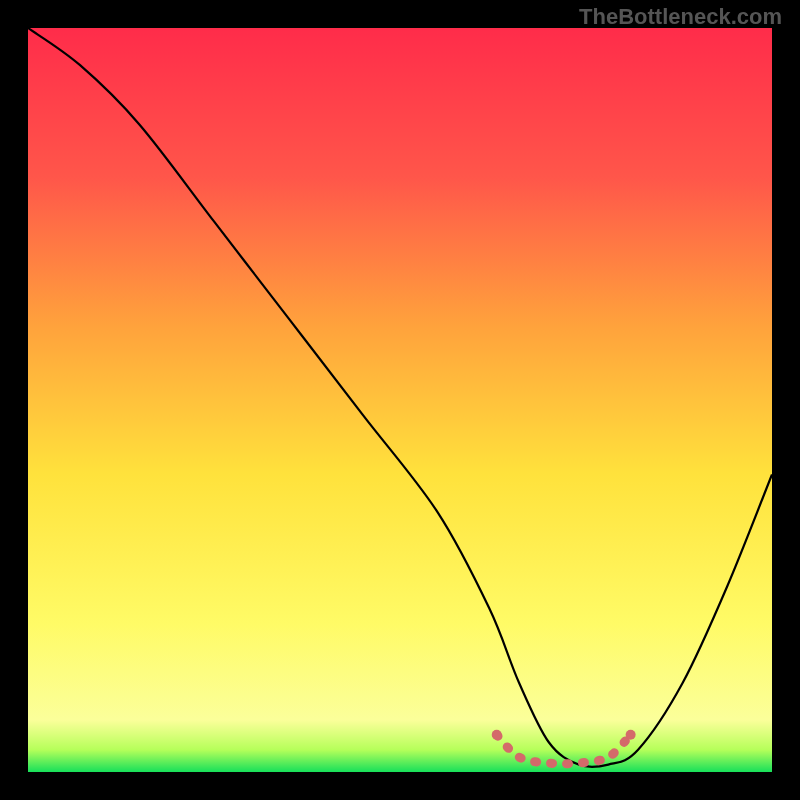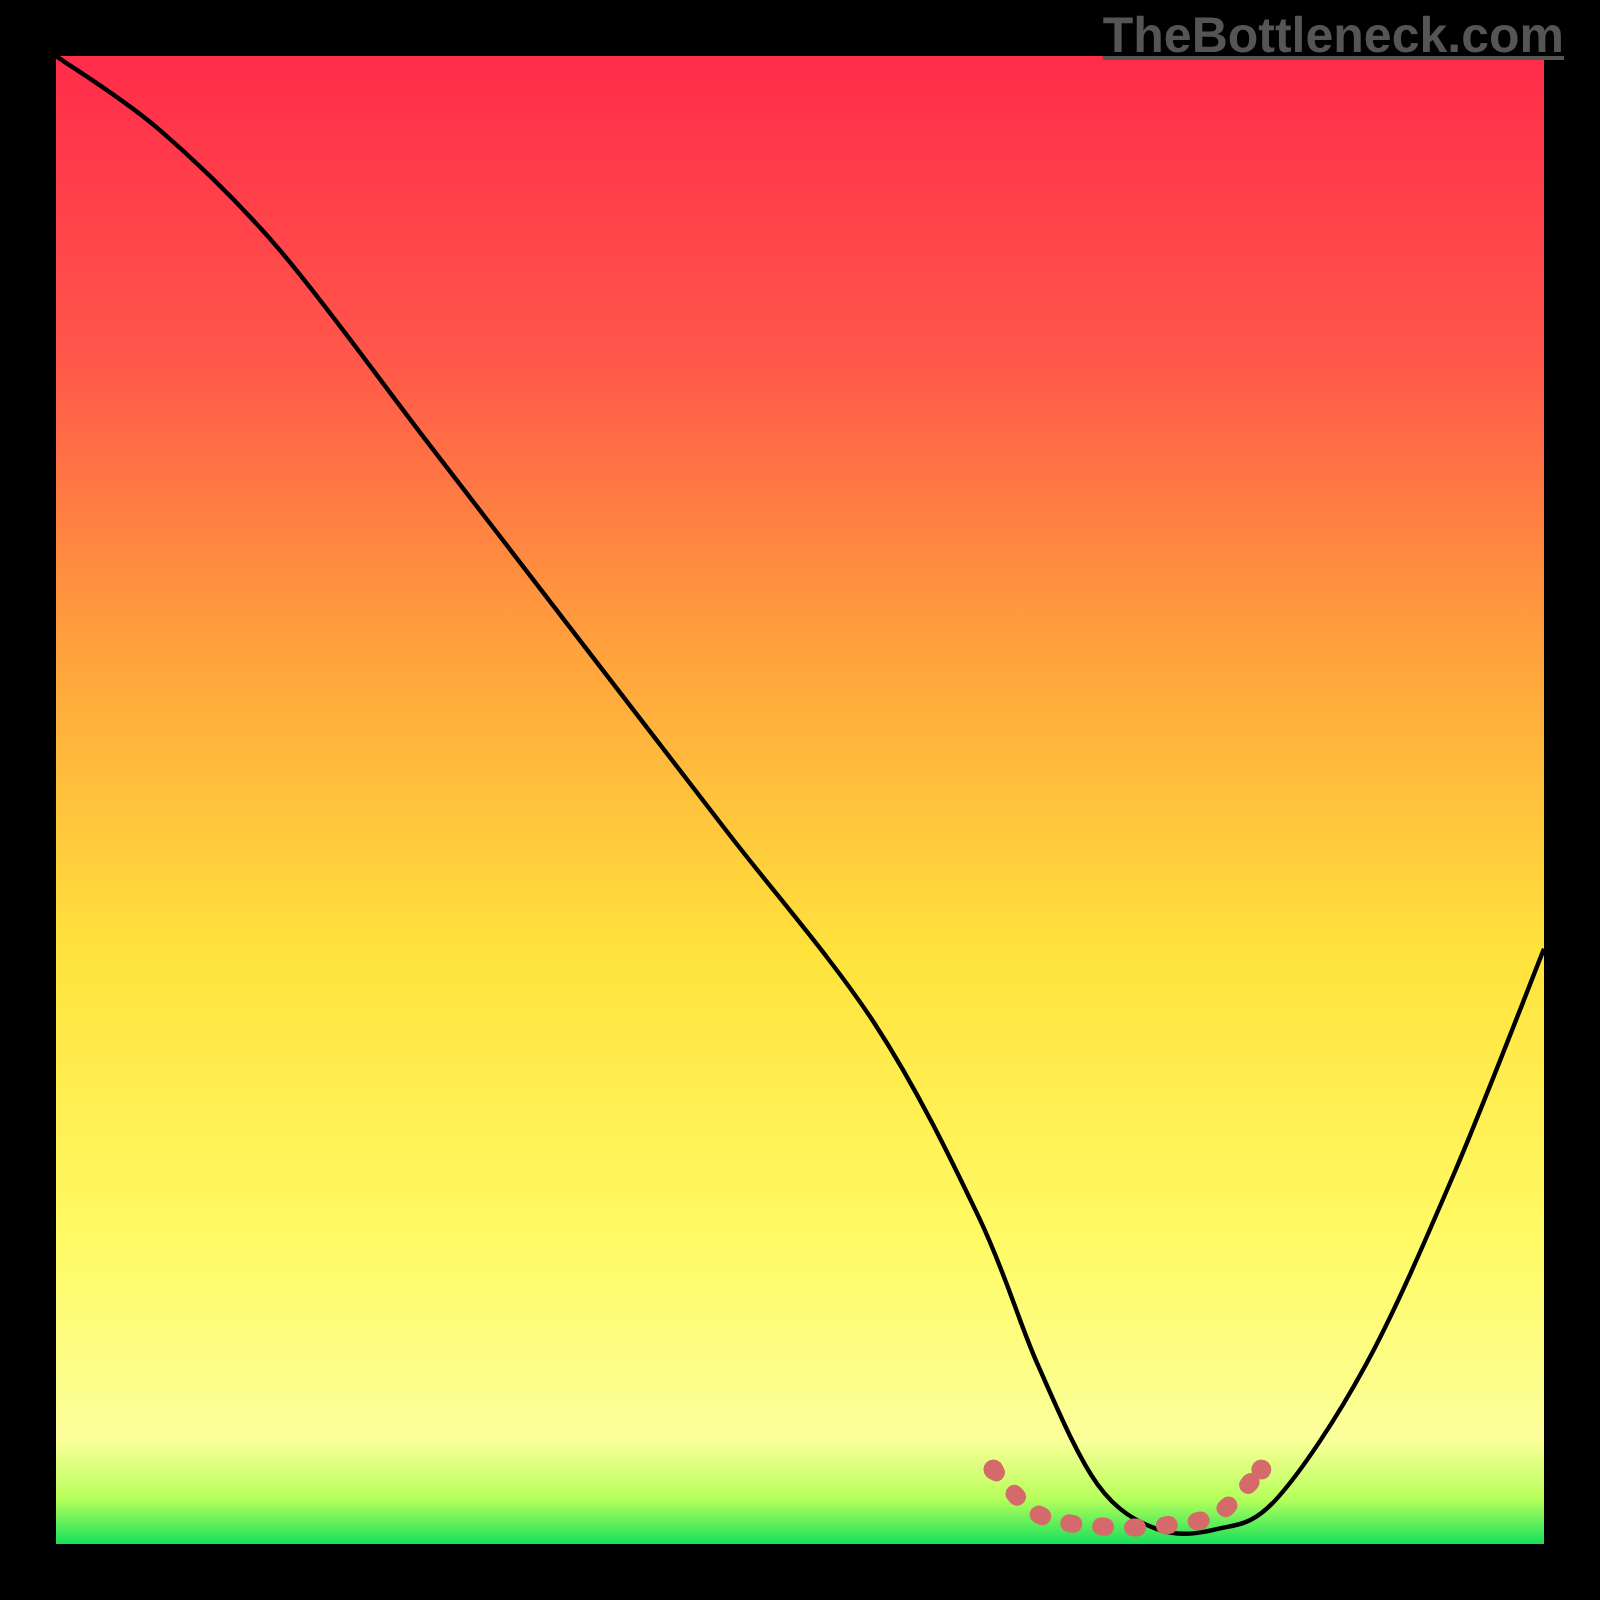--- a/index.html
+++ b/index.html
@@ -9,24 +9,23 @@
     height: 800px;
     background: #000;
     position: relative;
     font-family: Arial, sans-serif;
   }
   .watermark {
     position: absolute;
     top: 4px;
     right: 18px;
     color: #555;
-    font-size: 25px;
+    font-size: 22px;
     font-weight: bold;
     z-index: 10;
-    text-decoration: underline;
   }
   .plot-area {
     position: absolute;
     left: 28px;
     top: 28px;
     width: 744px;
     height: 744px;
   }
   svg {
     display: block;

